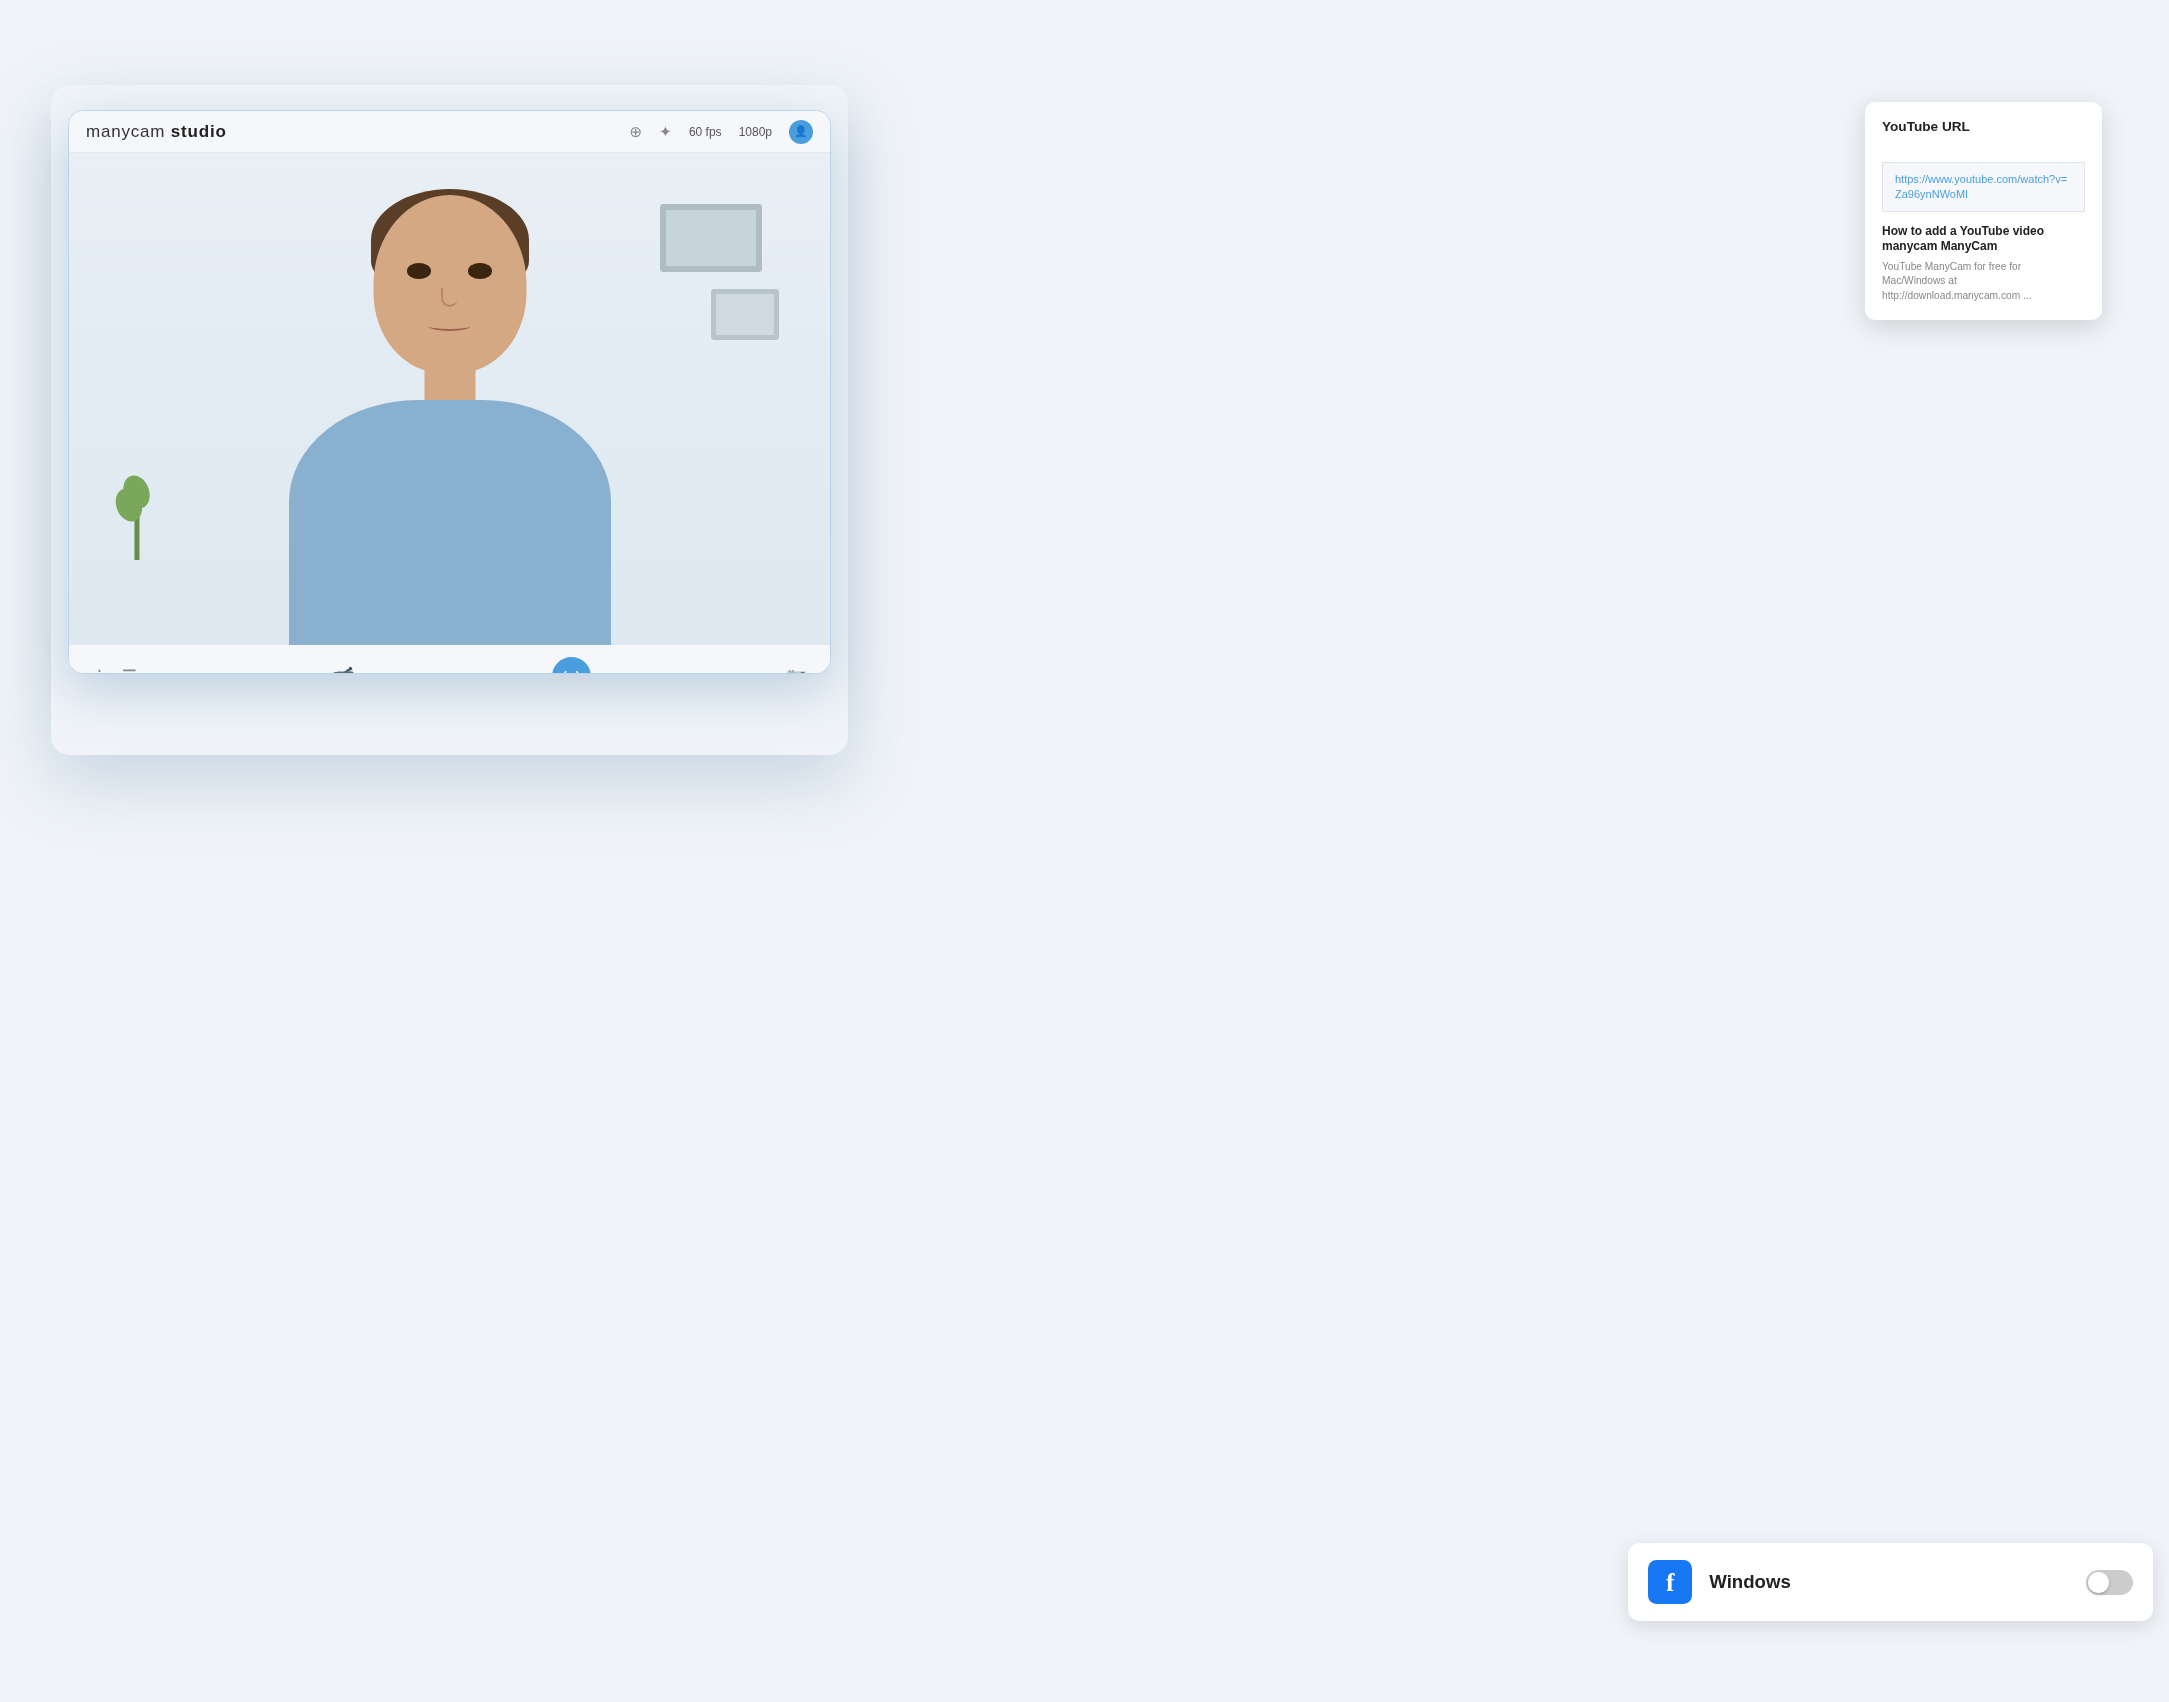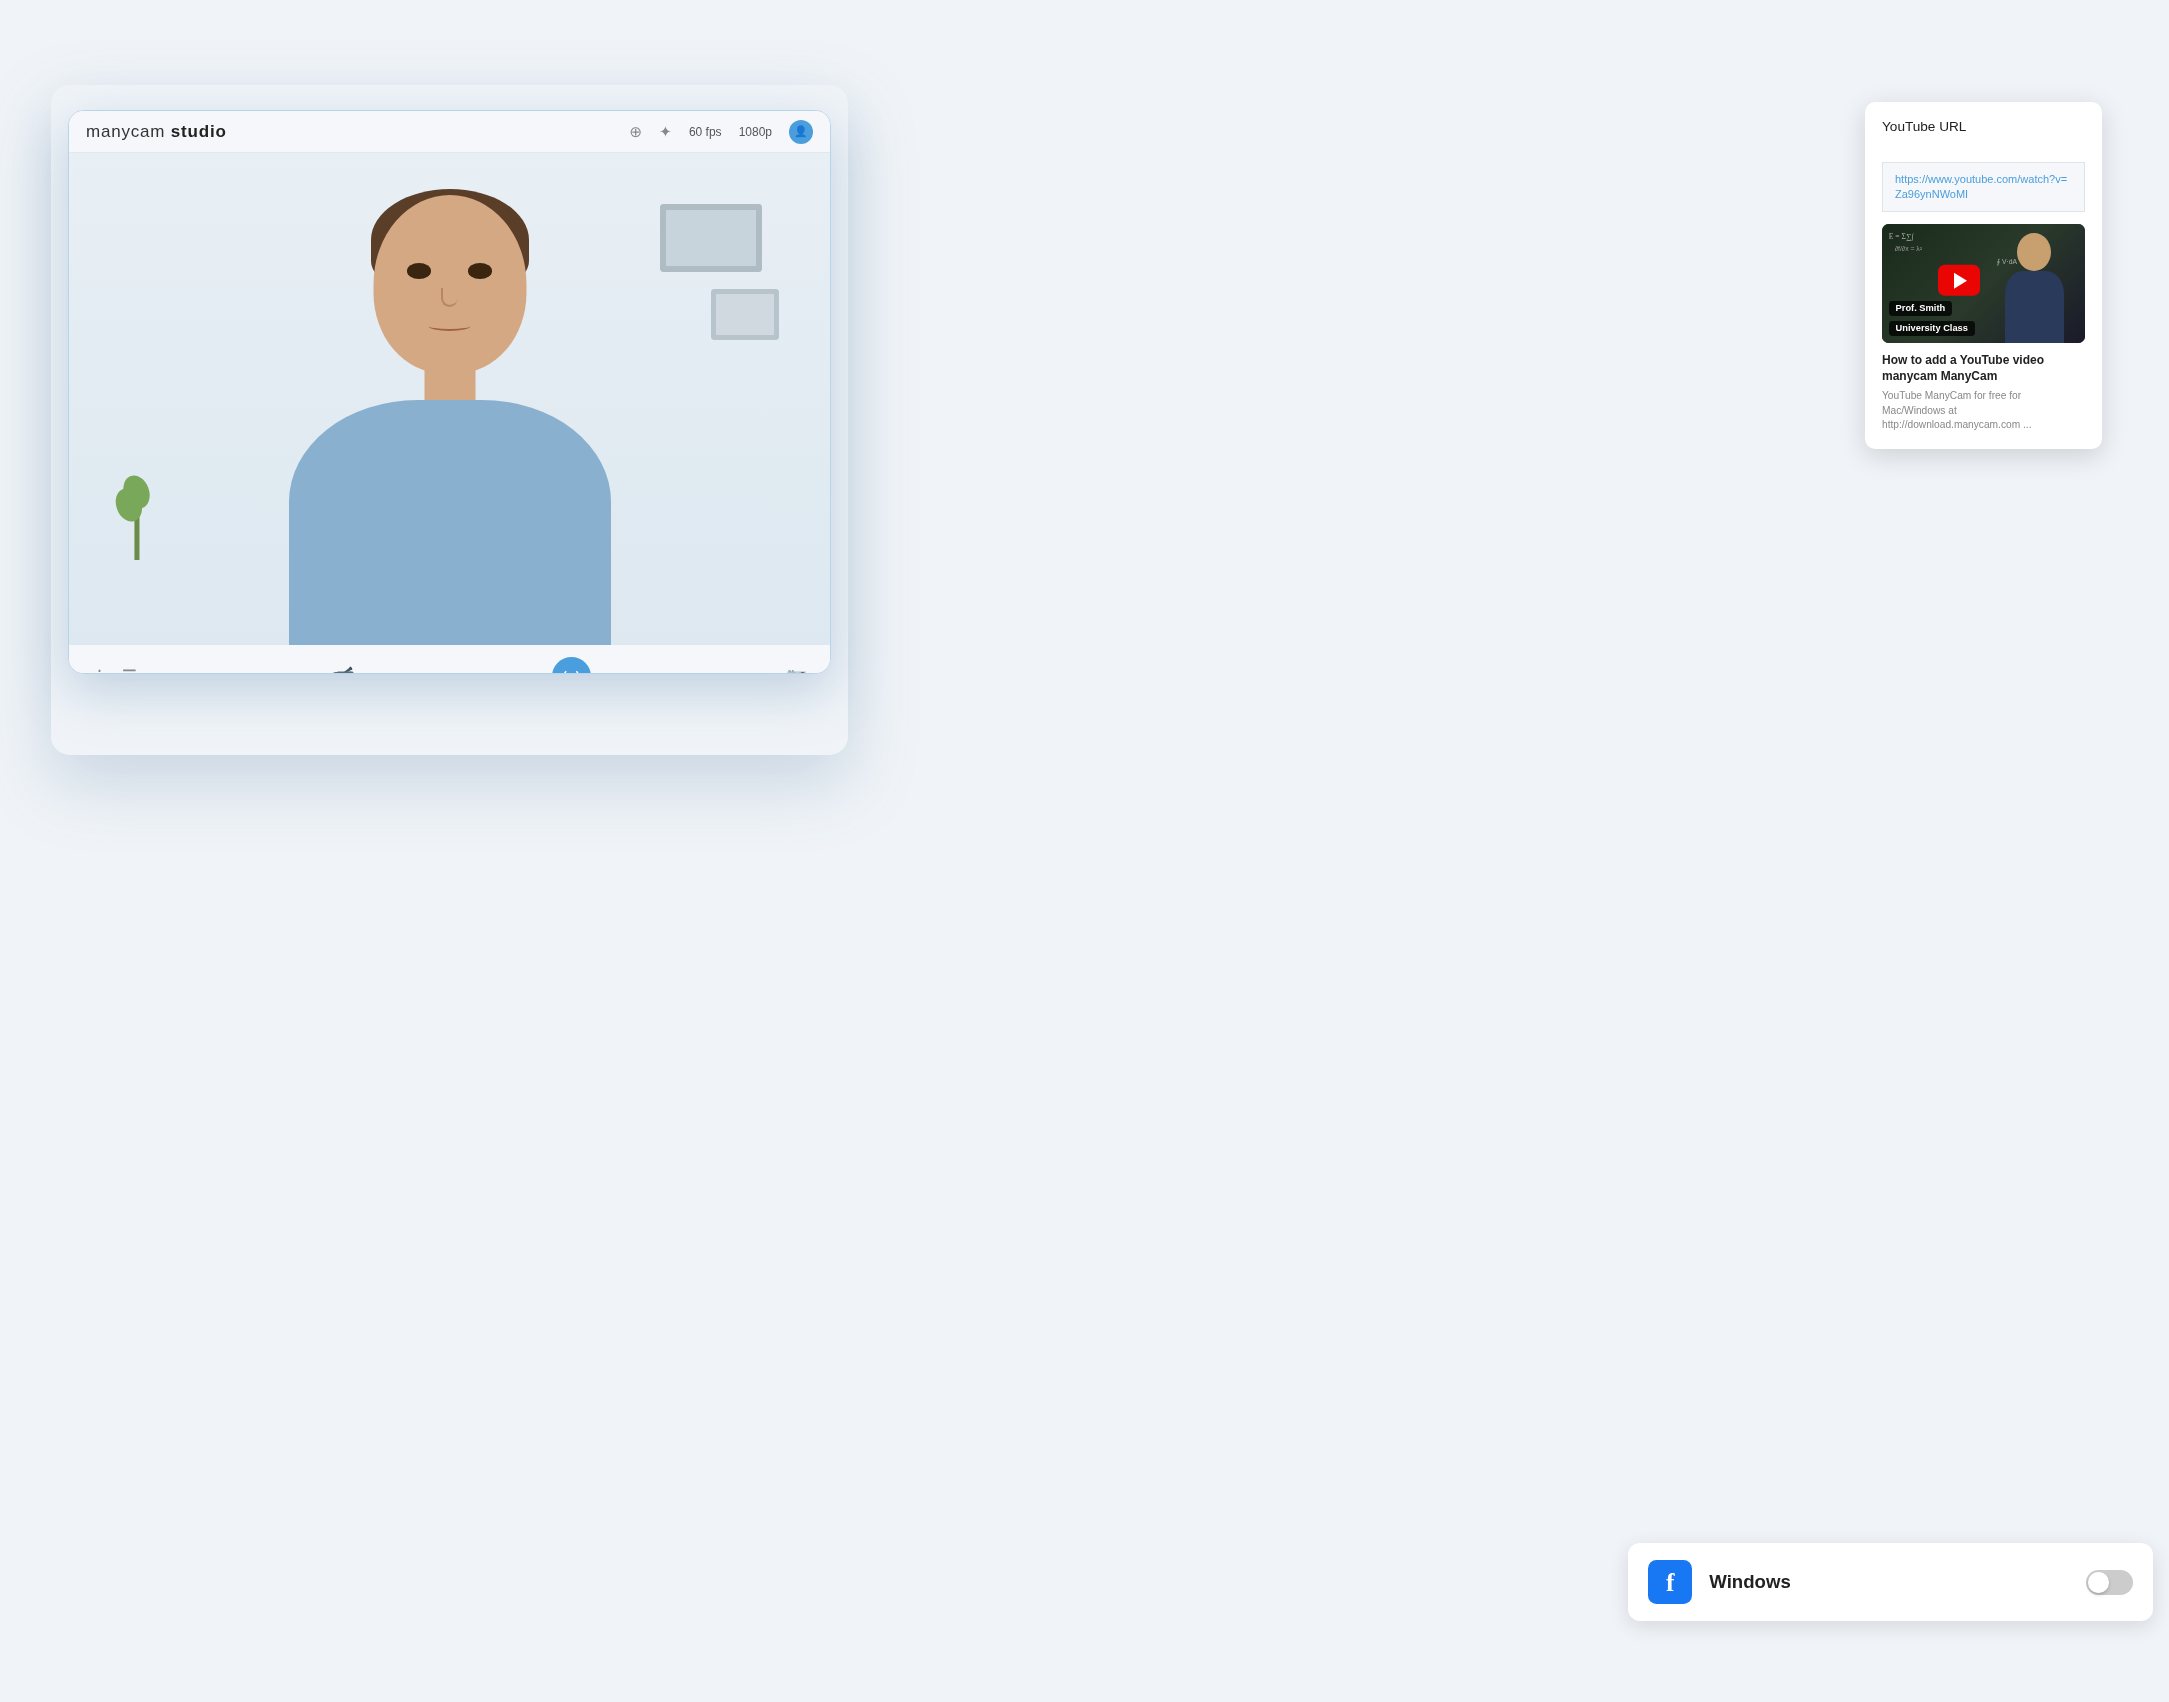--- a/index.html
+++ b/index.html
@@ -409,21 +409,21 @@
       width: 237px;
       background: white;
       border-radius: 10.2px;
       box-shadow: 0 6.8px 25.4px rgba(0,0,0,0.15);
       padding: 17px;
       z-index: 10;
     }
 
     .card-title {
       font-size: 13.6px;
-      font-weight: 400;
+      font-weight: 700;
       color: #222;
       margin-bottom: 10.2px;
     }
 
     .url-input-box {
       background: #f5f7fa;
       border: 0.8px solid #e0e4e8;
       border-radius: 0;
       padding: 8.5px 12px;
       font-size: 11px;
@@ -761,39 +761,20 @@
         <span class="thumb-num">3</span>
       </div>
     </div>
   </div>
 </div>
 
 <div class="youtube-url-card">
   <div class="card-title">YouTube URL</div>
   <div class="url-input-box">https://www.youtube.com/watch?v=Za96ynNWoMI</div>
 
-  <div class="video-thumbnail-card">
-
-    <div style="position:absolute; top:0; left:0; right:0; bottom:0; background:linear-gradient(135deg, #1a2a1a 0%, #2a3a2a 50%, #1a1a2a 100%);">
-
-      <div style="position:absolute; top:8.5px; left:6.8px; color:#aaa; font-size:7.6px; font-family:serif;">E = Σ∑∫</div>
-      <div style="position:absolute; top:21px; left:12.7px; color:#999; font-size:6.8px;">∂f/∂x = λ²</div>
-      <div style="position:absolute; top:34px; right:68px; color:#aaa; font-size:6.8px;">∮ V·dA</div>
-    </div>
-    <div class="vt-play-btn">
-      <div class="vt-triangle"></div>
-    </div>
-
-    <div class="vt-person">
-      <div class="vt-person-head"></div>
-      <div class="vt-person-body"></div>
-    </div>
-    <div class="vt-prof-label">Prof. Smith</div>
-    <div class="vt-class-label">University Class</div>
-  </div>
 
   <div class="card-video-title">How to add a YouTube video manycam ManyCam</div>
   <div class="card-video-desc">YouTube ManyCam for free for Mac/Windows at http://download.manycam.com ...</div>
 </div>
 
 <div class="streaming-panel">
 
 
   <div class="stream-item">
     <div class="stream-logo">

